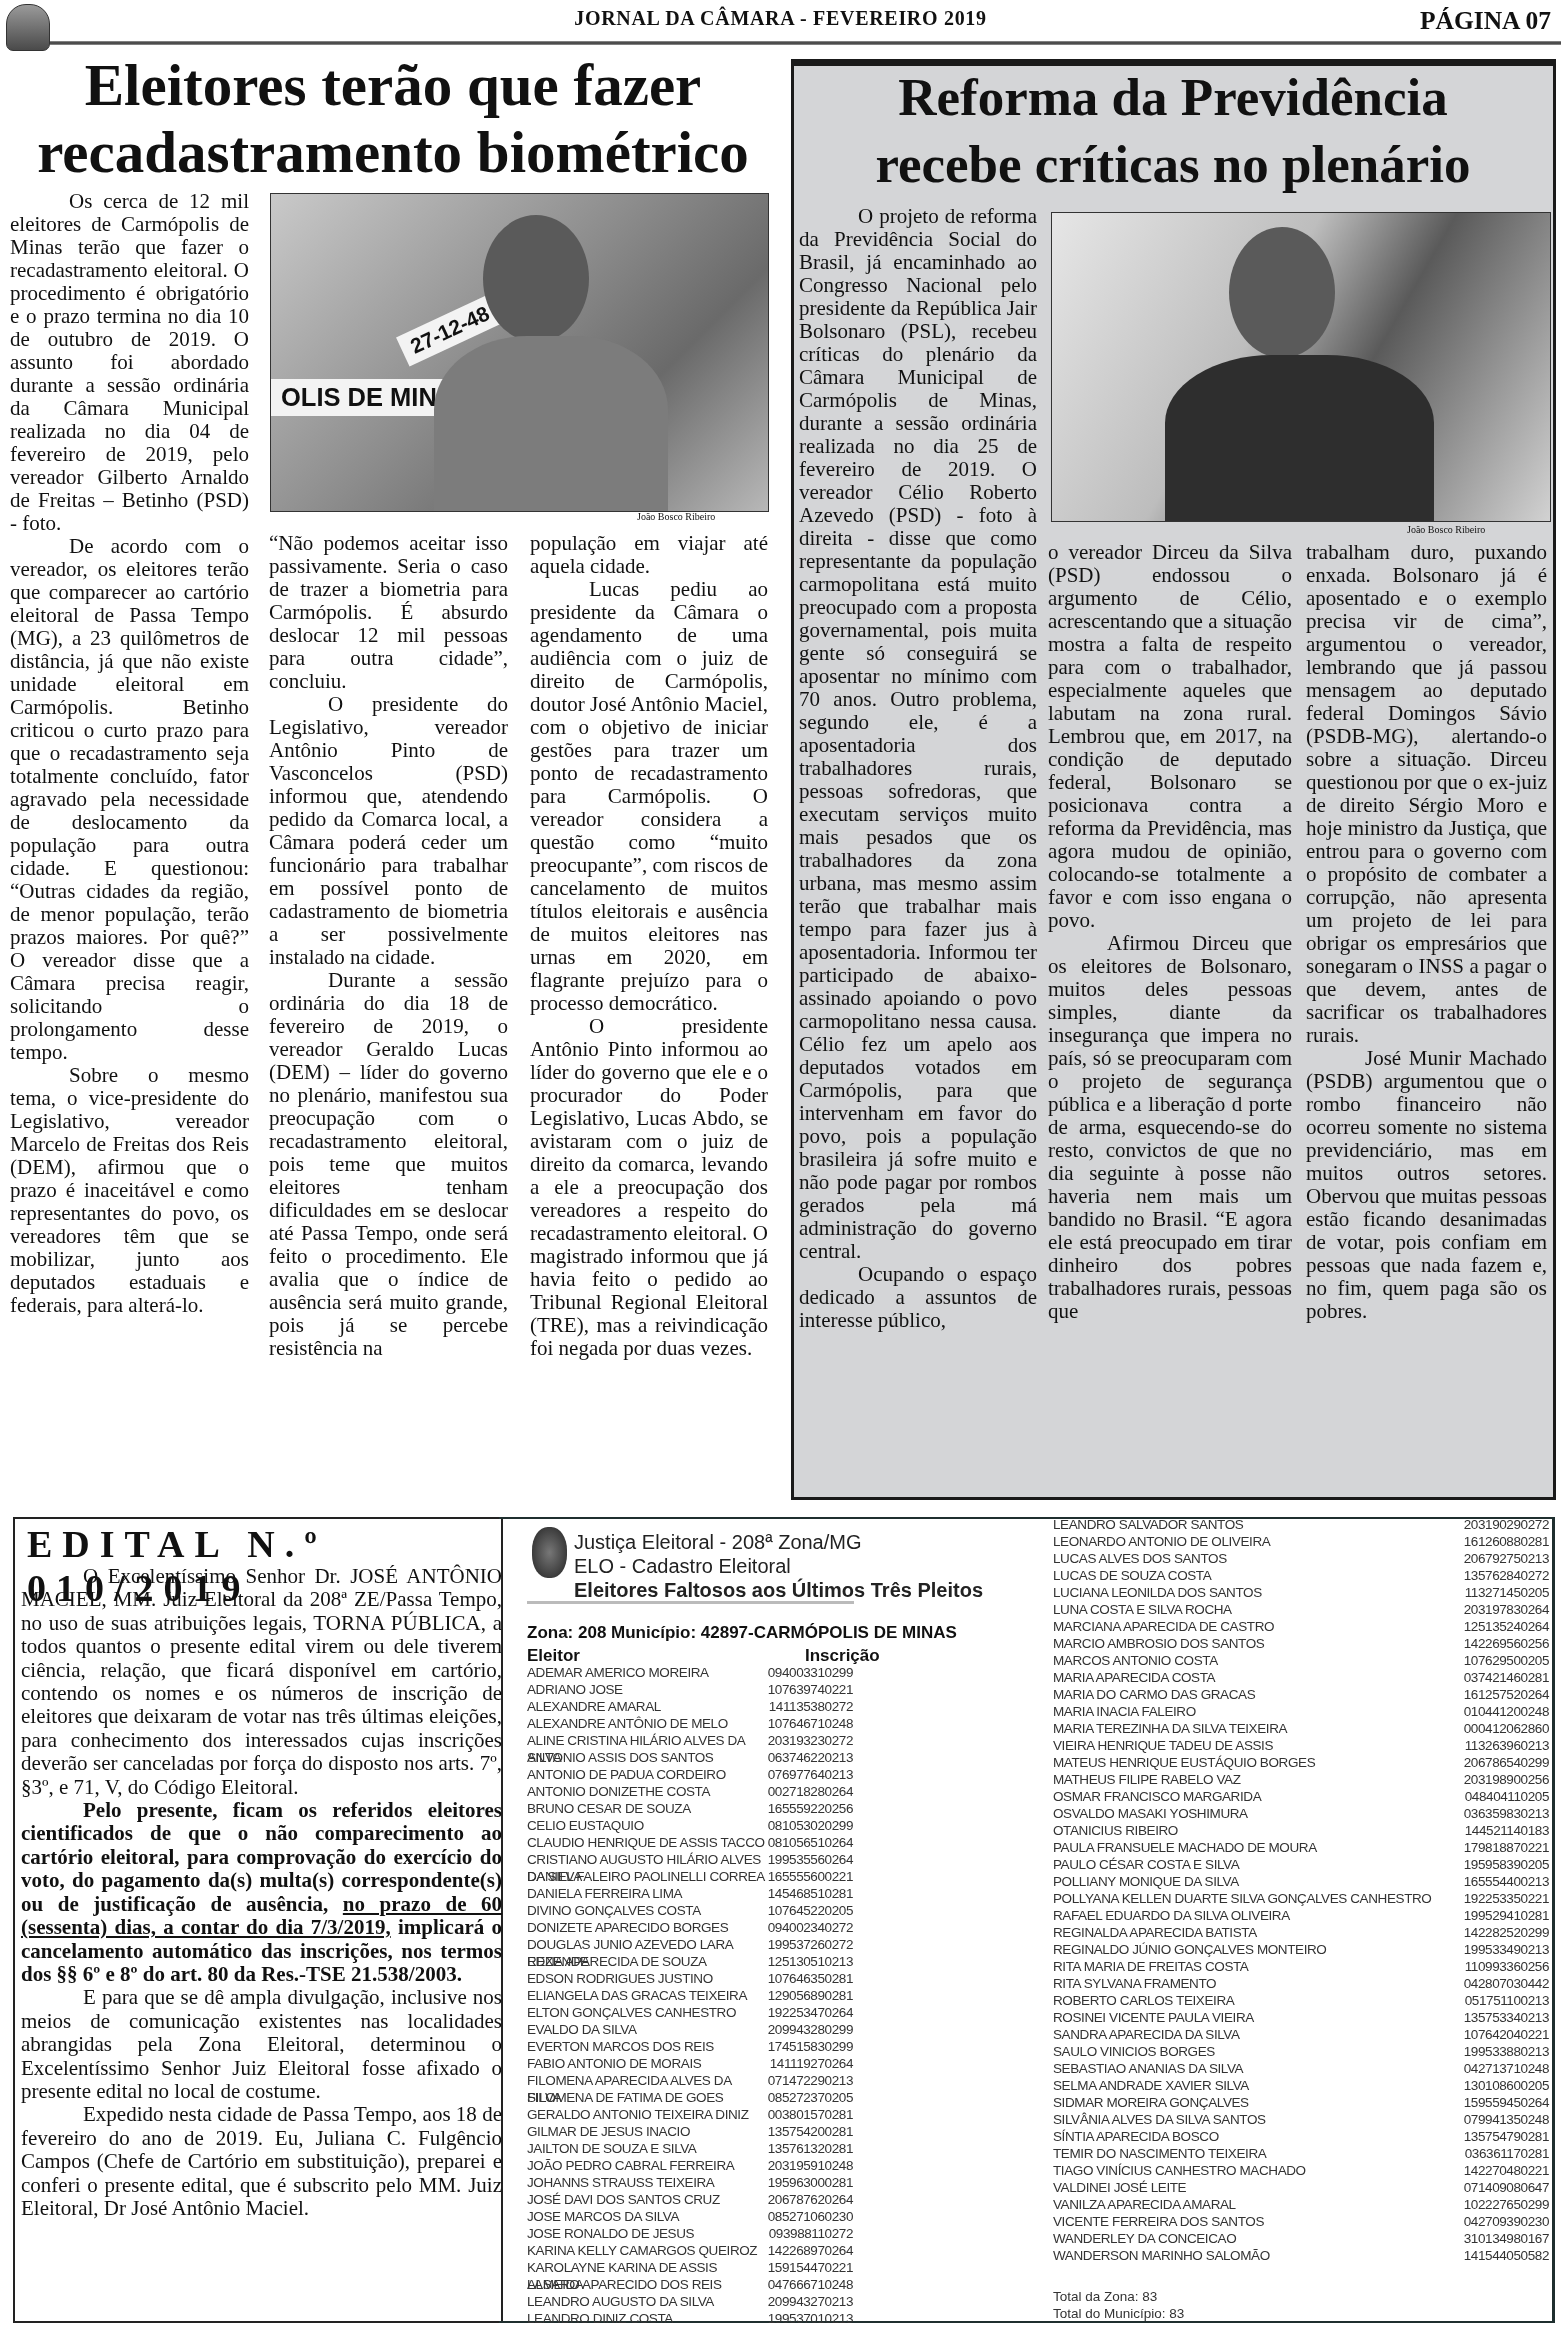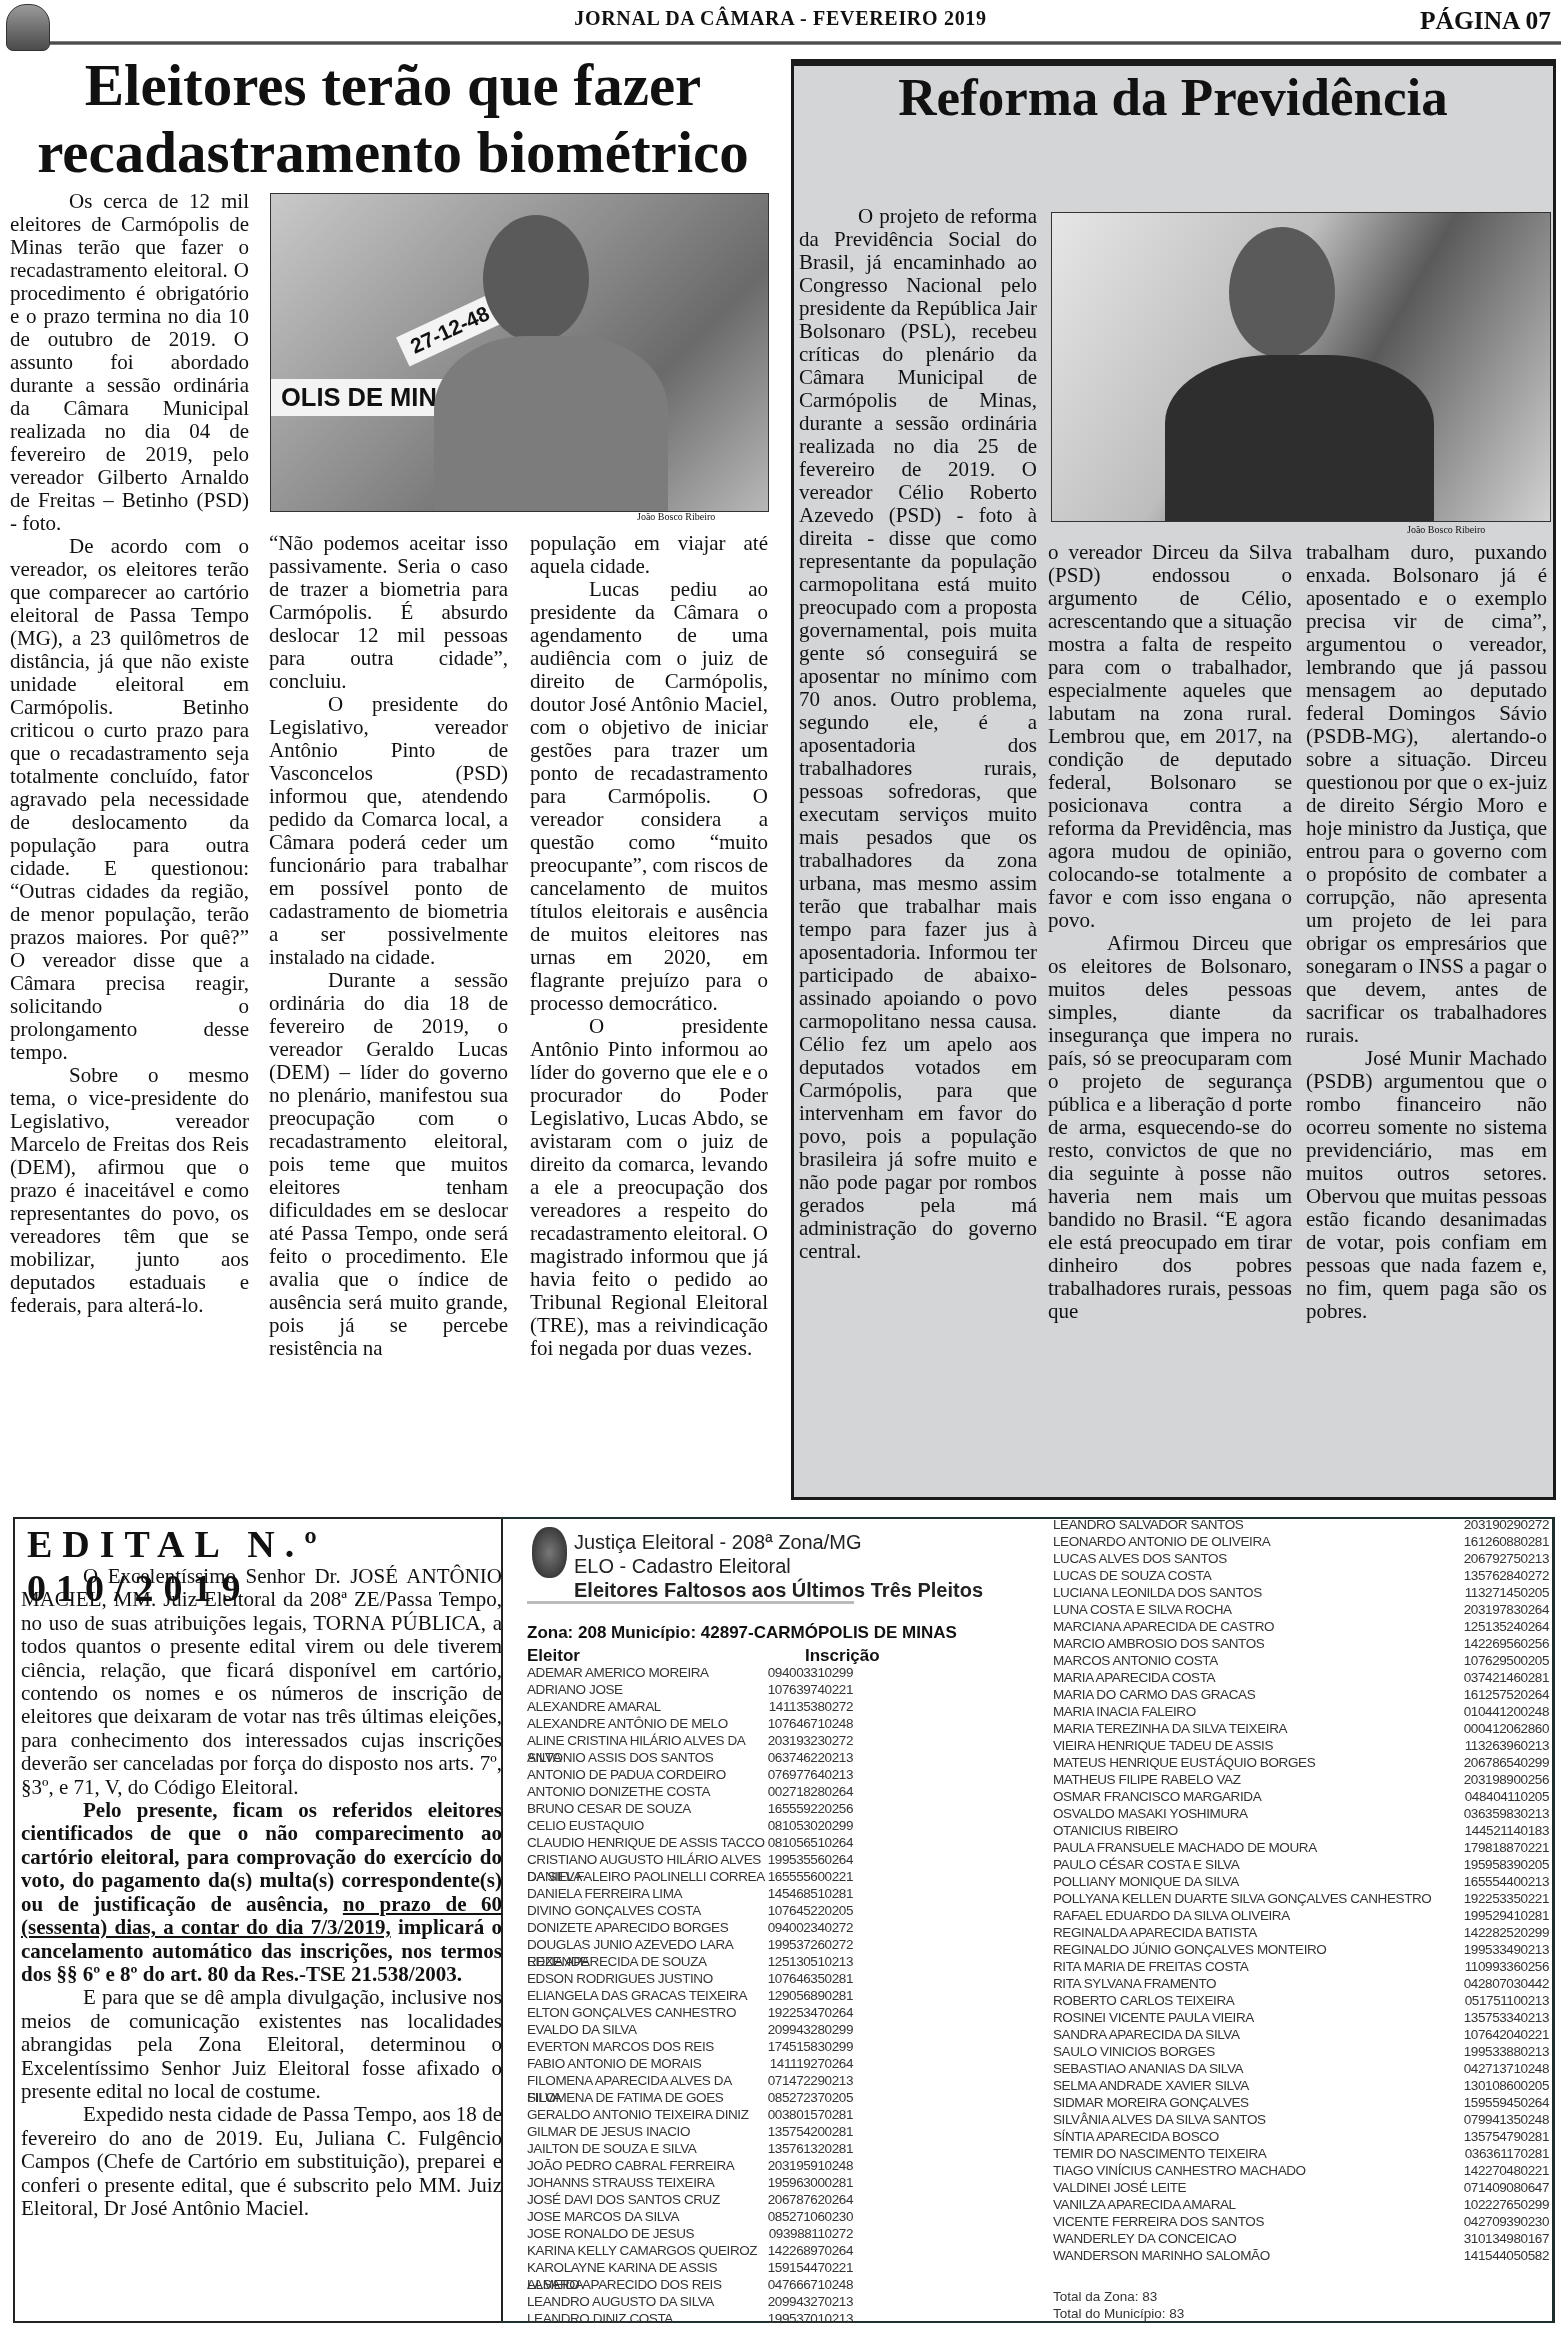--- a/index.html
+++ b/index.html
@@ -82,29 +82,31 @@
 </div>
 <div class="abs col" style="left:530px;top:532px;width:238px;">
   <p class="noind">população em viajar até aquela cidade.</p>
   <p>Lucas pediu ao presidente da Câmara o agendamento de uma audiência com o juiz de direito de Carmópolis, doutor José Antônio Maciel, com o objetivo de iniciar gestões para trazer um ponto de recadastramento para Carmópolis. O vereador considera a questão como “muito preocupante”, com riscos de cancelamento de muitos títulos eleitorais e ausência de muitos eleitores nas urnas em 2020, em flagrante prejuízo para o processo democrático.</p>
   <p>O presidente Antônio Pinto informou ao líder do governo que ele e o procurador do Poder Legislativo, Lucas Abdo, se avistaram com o juiz de direito da comarca, levando a ele a preocupação dos vereadores a respeito do recadastramento eleitoral. O magistrado informou que já havia feito o pedido ao Tribunal Regional Eleitoral (TRE), mas a reivindicação foi negada por duas vezes.</p>
 </div>
 
 <div class="abs box-right"></div>
 <div class="abs h-right">
   <div>Reforma da Previdência</div>
+  <div>recebe críticas no plenário</div>
 </div>
 <div class="abs photo" style="left:1051px;top:212px;width:498px;height:308px;background:linear-gradient(120deg,#e6e6e6 0%,#bdbdbd 40%,#5a5a5a 60%,#d2d2d2 100%);">
   <div class="figure-head" style="left:177px;top:14px;width:106px;height:131px;"></div>
   <div class="figure-body" style="left:113px;top:142px;width:269px;height:170px;background:#2e2e2e;"></div>
 </div>
 <div class="abs credit" style="left:1407px;top:524px;width:142px;">João Bosco Ribeiro</div>
 
 <div class="abs col" style="left:799px;top:205px;width:238px;">
   <p>O projeto de reforma da Previdência Social do Brasil, já encaminhado ao Congresso Nacional pelo presidente da República Jair Bolsonaro (PSL), recebeu críticas do plenário da Câmara Municipal de Carmópolis de Minas, durante a sessão ordinária realizada no dia 25 de fevereiro de 2019. O vereador Célio Roberto Azevedo (PSD) - foto à direita - disse que como representante da população carmopolitana está muito preocupado com a proposta governamental, pois muita gente só conseguirá se aposentar no mínimo com 70 anos. Outro problema, segundo ele, é a aposentadoria dos trabalhadores rurais, pessoas sofredoras, que executam serviços muito mais pesados que os trabalhadores da zona urbana, mas mesmo assim terão que trabalhar mais tempo para fazer jus à aposentadoria. Informou ter participado de abaixo-assinado apoiando o povo carmopolitano nessa causa. Célio fez um apelo aos deputados votados em Carmópolis, para que intervenham em favor do povo, pois a população brasileira já sofre muito e não pode pagar por rombos gerados pela má administração do governo central.</p>
+  <p>Ocupando o espaço dedicado a assuntos de interesse público,</p>
 </div>
 <div class="abs col" style="left:1048px;top:541px;width:244px;">
   <p class="noind">o vereador Dirceu da Silva (PSD) endossou o argumento de Célio, acrescentando que a situação mostra a falta de respeito para com o trabalhador, especialmente aqueles que labutam na zona rural. Lembrou que, em 2017, na condição de deputado federal, Bolsonaro se posicionava contra a reforma da Previdência, mas agora mudou de opinião, colocando-se totalmente a favor e com isso engana o povo.</p>
   <p>Afirmou Dirceu que os eleitores de Bolsonaro, muitos deles pessoas simples, diante da insegurança que impera no país, só se preocuparam com o projeto de segurança pública e a liberação d porte de arma, esquecendo-se do resto, convictos de que no dia seguinte à posse não haveria nem mais um bandido no Brasil. “E agora ele está preocupado em tirar dinheiro dos pobres trabalhadores rurais, pessoas que</p>
 </div>
 <div class="abs col" style="left:1306px;top:541px;width:241px;">
   <p class="noind">trabalham duro, puxando enxada. Bolsonaro já é aposentado e o exemplo precisa vir de cima”, argumentou o vereador, lembrando que já passou mensagem ao deputado federal Domingos Sávio (PSDB-MG), alertando-o sobre a situação. Dirceu questionou por que o ex-juiz de direito Sérgio Moro e hoje ministro da Justiça, que entrou para o governo com o propósito de combater a corrupção, não apresenta um projeto de lei para obrigar os empresários que sonegaram o INSS a pagar o que devem, antes de sacrificar os trabalhadores rurais.</p>
   <p>José Munir Machado (PSDB) argumentou que o rombo financeiro não ocorreu somente no sistema previdenciário, mas em muitos outros setores. Obervou que muitas pessoas estão ficando desanimadas de votar, pois confiam em pessoas que nada fazem e, no fim, quem paga são os pobres.</p>
 </div>
 

